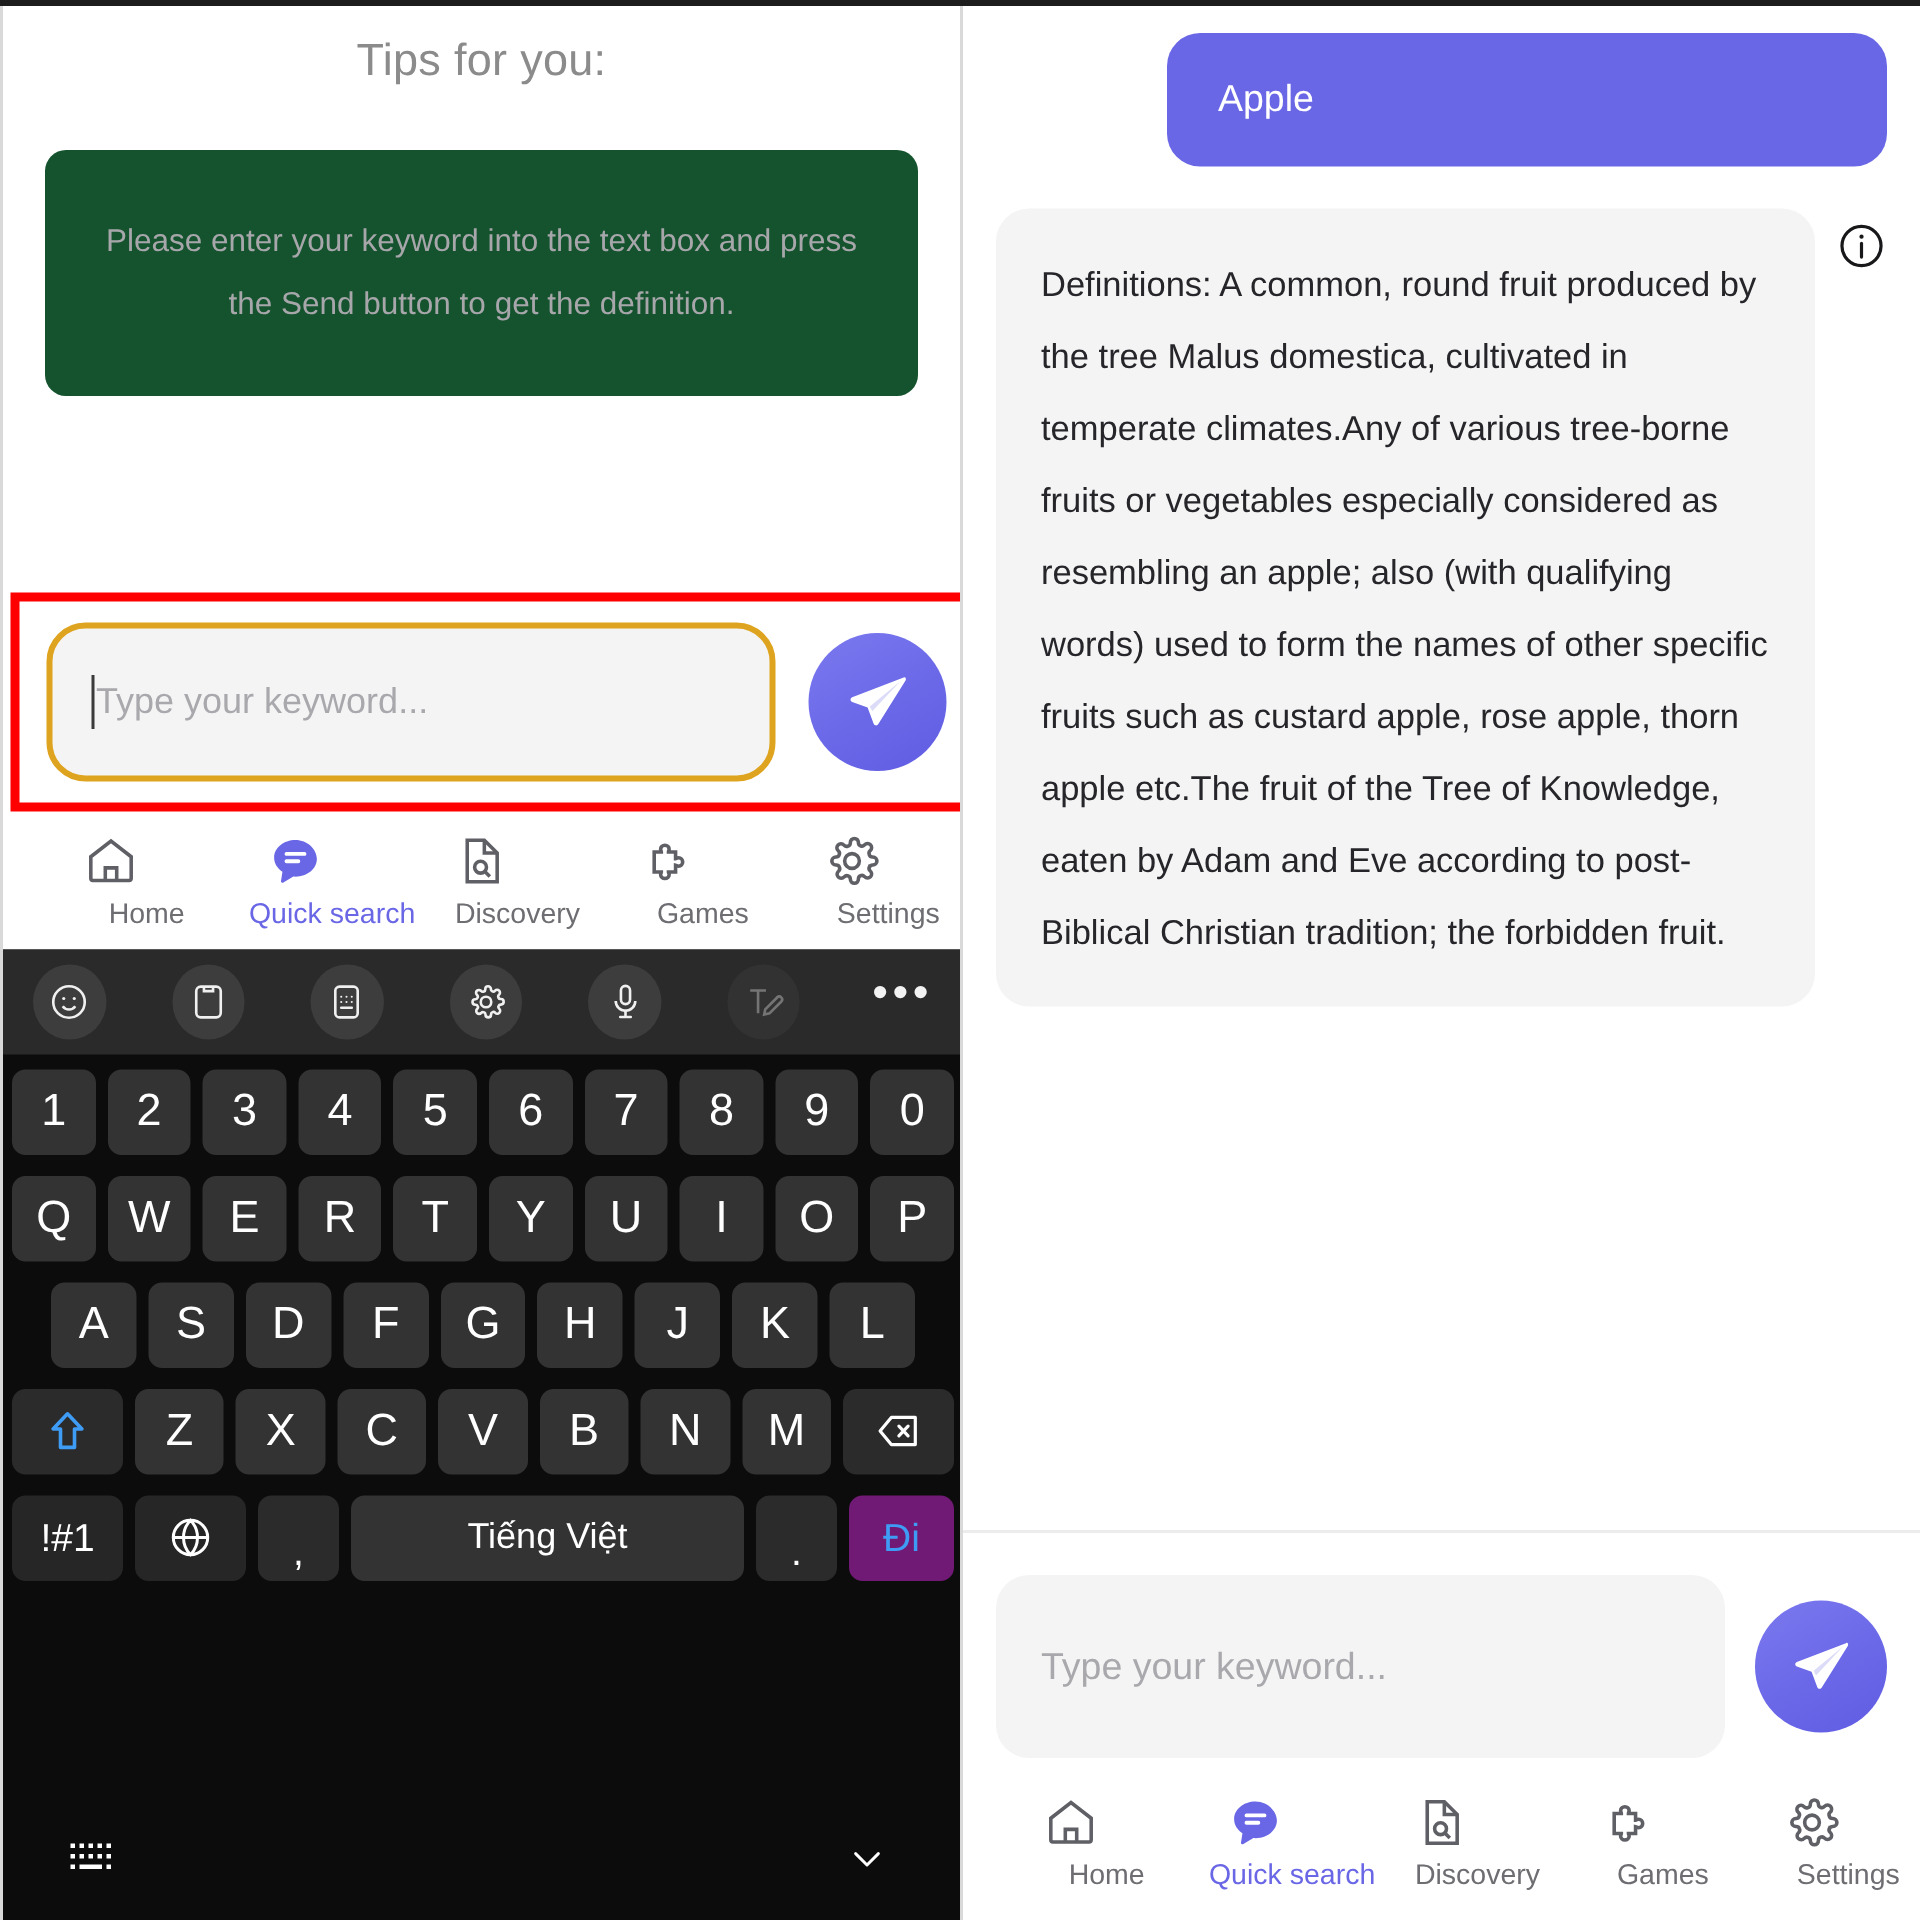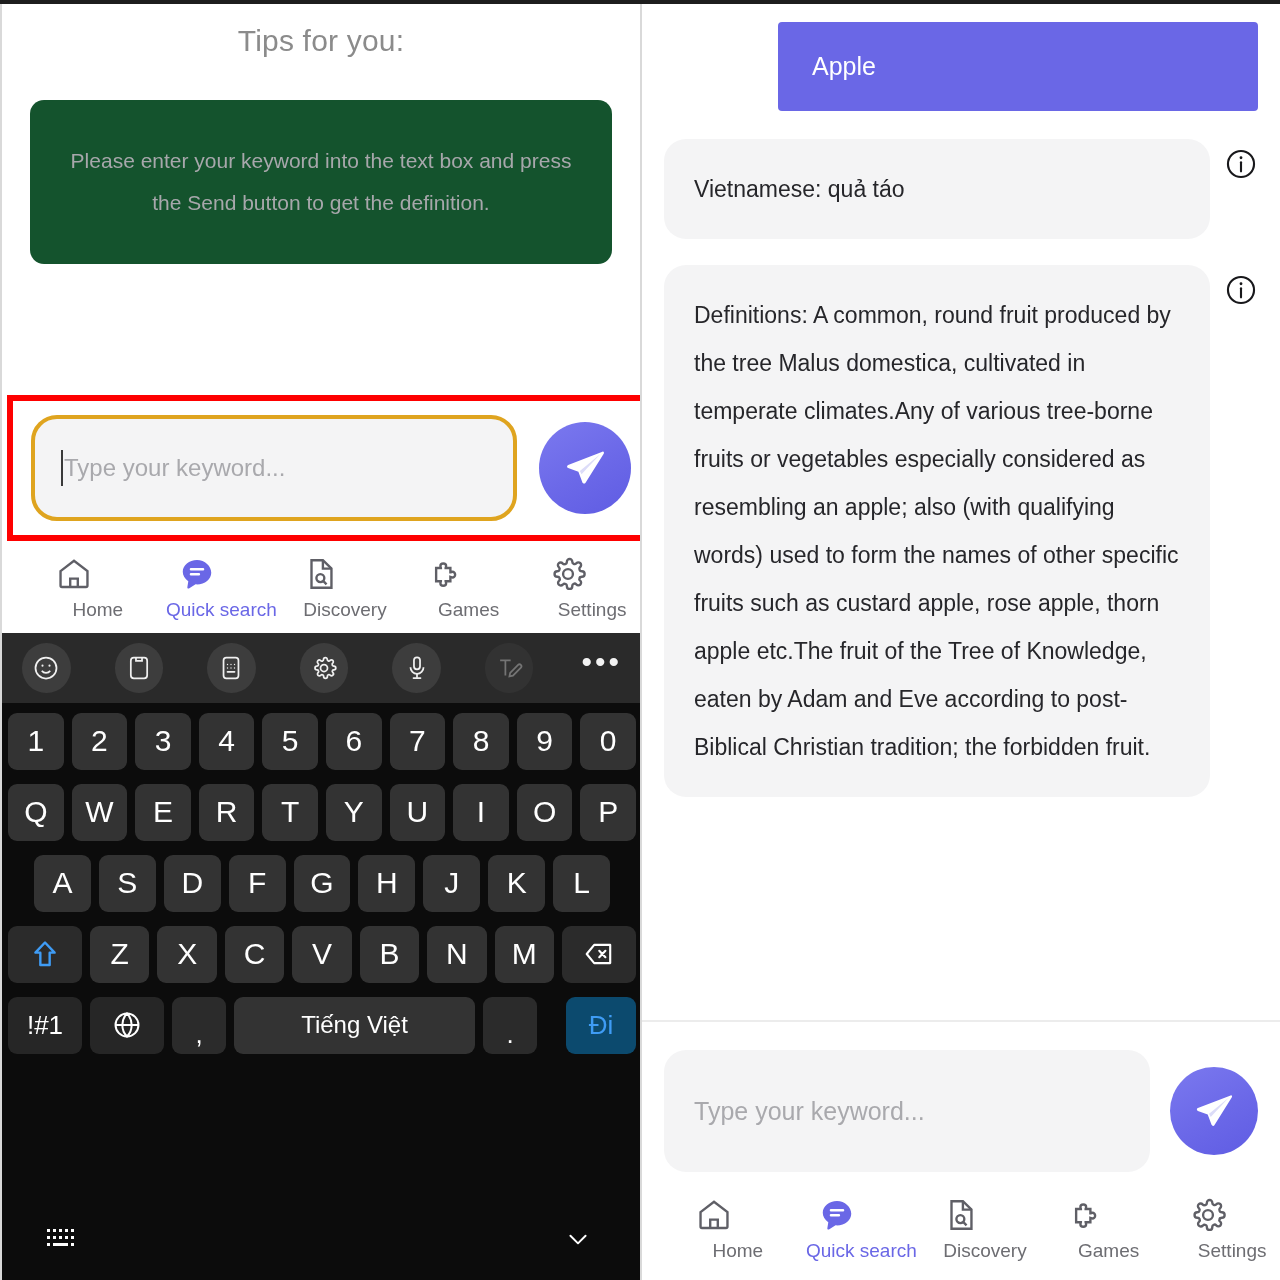--- a/index.html
+++ b/index.html
@@ -148,21 +148,21 @@
     font-size: 30px;
     font-weight: 400;
   }
   .kb-row.r3 { padding: 0 26px; }
   .key.wide-shift { flex: 0 0 74px; background: #2b2b2b; }
   .key.wide-back  { flex: 0 0 74px; background: #2b2b2b; }
   .key.fn { background: #262626; flex: 0 0 74px; font-size: 26px; }
   .key.comma { background: #2b2b2b; flex: 0 0 54px; font-size: 26px; align-items: flex-end; padding-bottom: 4px; }
   .key.period { background: #2b2b2b; flex: 0 0 54px; font-size: 26px; align-items: flex-end; padding-bottom: 4px; }
   .key.space { background: #333333; flex: 1 1 auto; font-size: 24px; }
-  .key.go { background: #0c4a6e; flex: 0 0 70px; color: #3f9cf5; font-size: 26px; margin-left: 21px; }
+  .key.go { background: #701a75; flex: 0 0 70px; color: #3f9cf5; font-size: 26px; }
   .key svg { width: 32px; height: 32px; }
   .kb-bottom {
     height: 82px;
     display: flex; align-items: center; justify-content: space-between;
     padding: 0 44px;
     background: #0c0c0c;
   }
   .kb-bottom svg { display: block; }
 
   
@@ -177,21 +177,21 @@
   .chat-area {
     flex: 1 1 auto;
     padding: 22px 22px 0 22px;
     overflow: hidden;
     position: relative;
   }
   .bubble-user {
     margin-left: auto;
     width: 480px;
     background: #6a67e6;
-    border-radius: 4px;
+    border-radius: 22px;
     padding: 30px 34px;
     color: #ffffff;
     font-size: 25px;
     margin-bottom: 28px;
   }
   .bot-row { display: flex; align-items: flex-start; gap: 14px; margin-bottom: 26px; }
   .bubble-bot {
     background: #f4f4f5;
     border-radius: 22px;
     padding: 26px 30px;
@@ -452,30 +452,20 @@
       </div>
     </div>
   </div>
 
   <div class="panel-right">
 
     <div class="chat-area">
 
       <div class="bubble-user">Apple</div>
 
-      <div class="bot-row">
-        <div class="bubble-bot">Vietnamese: quả táo</div>
-        <div class="info-icon">
-          <svg viewBox="0 0 24 24" fill="none" stroke="#18181b" stroke-width="1.5">
-            <circle cx="12" cy="12" r="9.2"></circle>
-            <circle cx="12" cy="7.6" r="1" fill="#18181b" stroke="none"></circle>
-            <path d="M12 10.8v6.4" stroke-linecap="round"></path>
-          </svg>
-        </div>
-      </div>
 
       <div class="bot-row">
         <div class="bubble-bot clipped">Definitions: A common, round fruit produced by the tree Malus domestica, cultivated in temperate climates.Any of various tree-borne fruits or vegetables especially considered as resembling an apple; also (with qualifying words) used to form the names of other specific fruits such as custard apple, rose apple, thorn apple etc.The fruit of the Tree of Knowledge, eaten by Adam and Eve according to post-Biblical Christian tradition; the forbidden fruit.</div>
         <div class="info-icon">
           <svg viewBox="0 0 24 24" fill="none" stroke="#18181b" stroke-width="1.5">
             <circle cx="12" cy="12" r="9.2"></circle>
             <circle cx="12" cy="7.6" r="1" fill="#18181b" stroke="none"></circle>
             <path d="M12 10.8v6.4" stroke-linecap="round"></path>
           </svg>
         </div>

